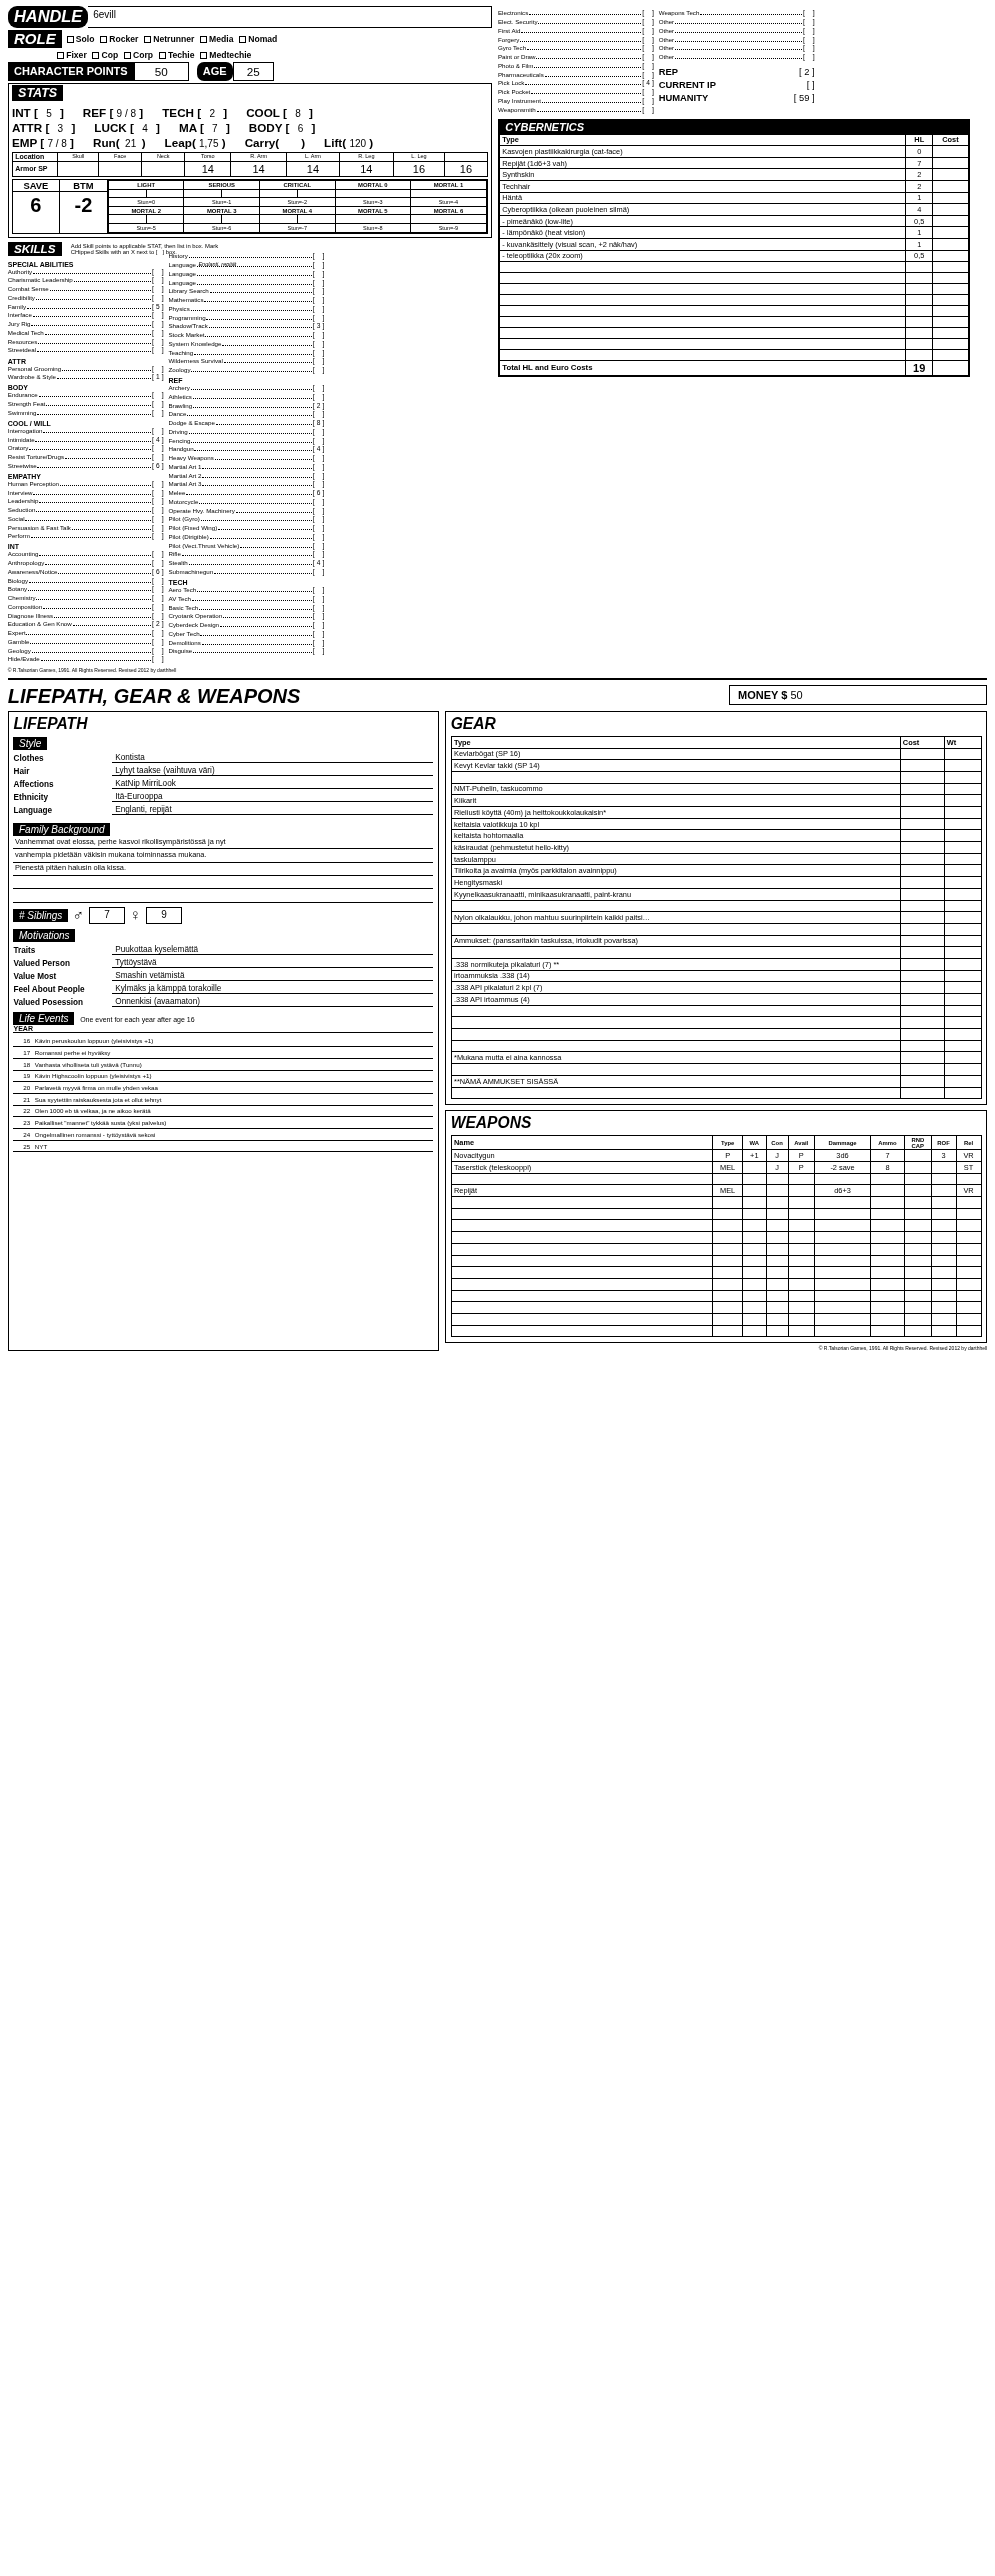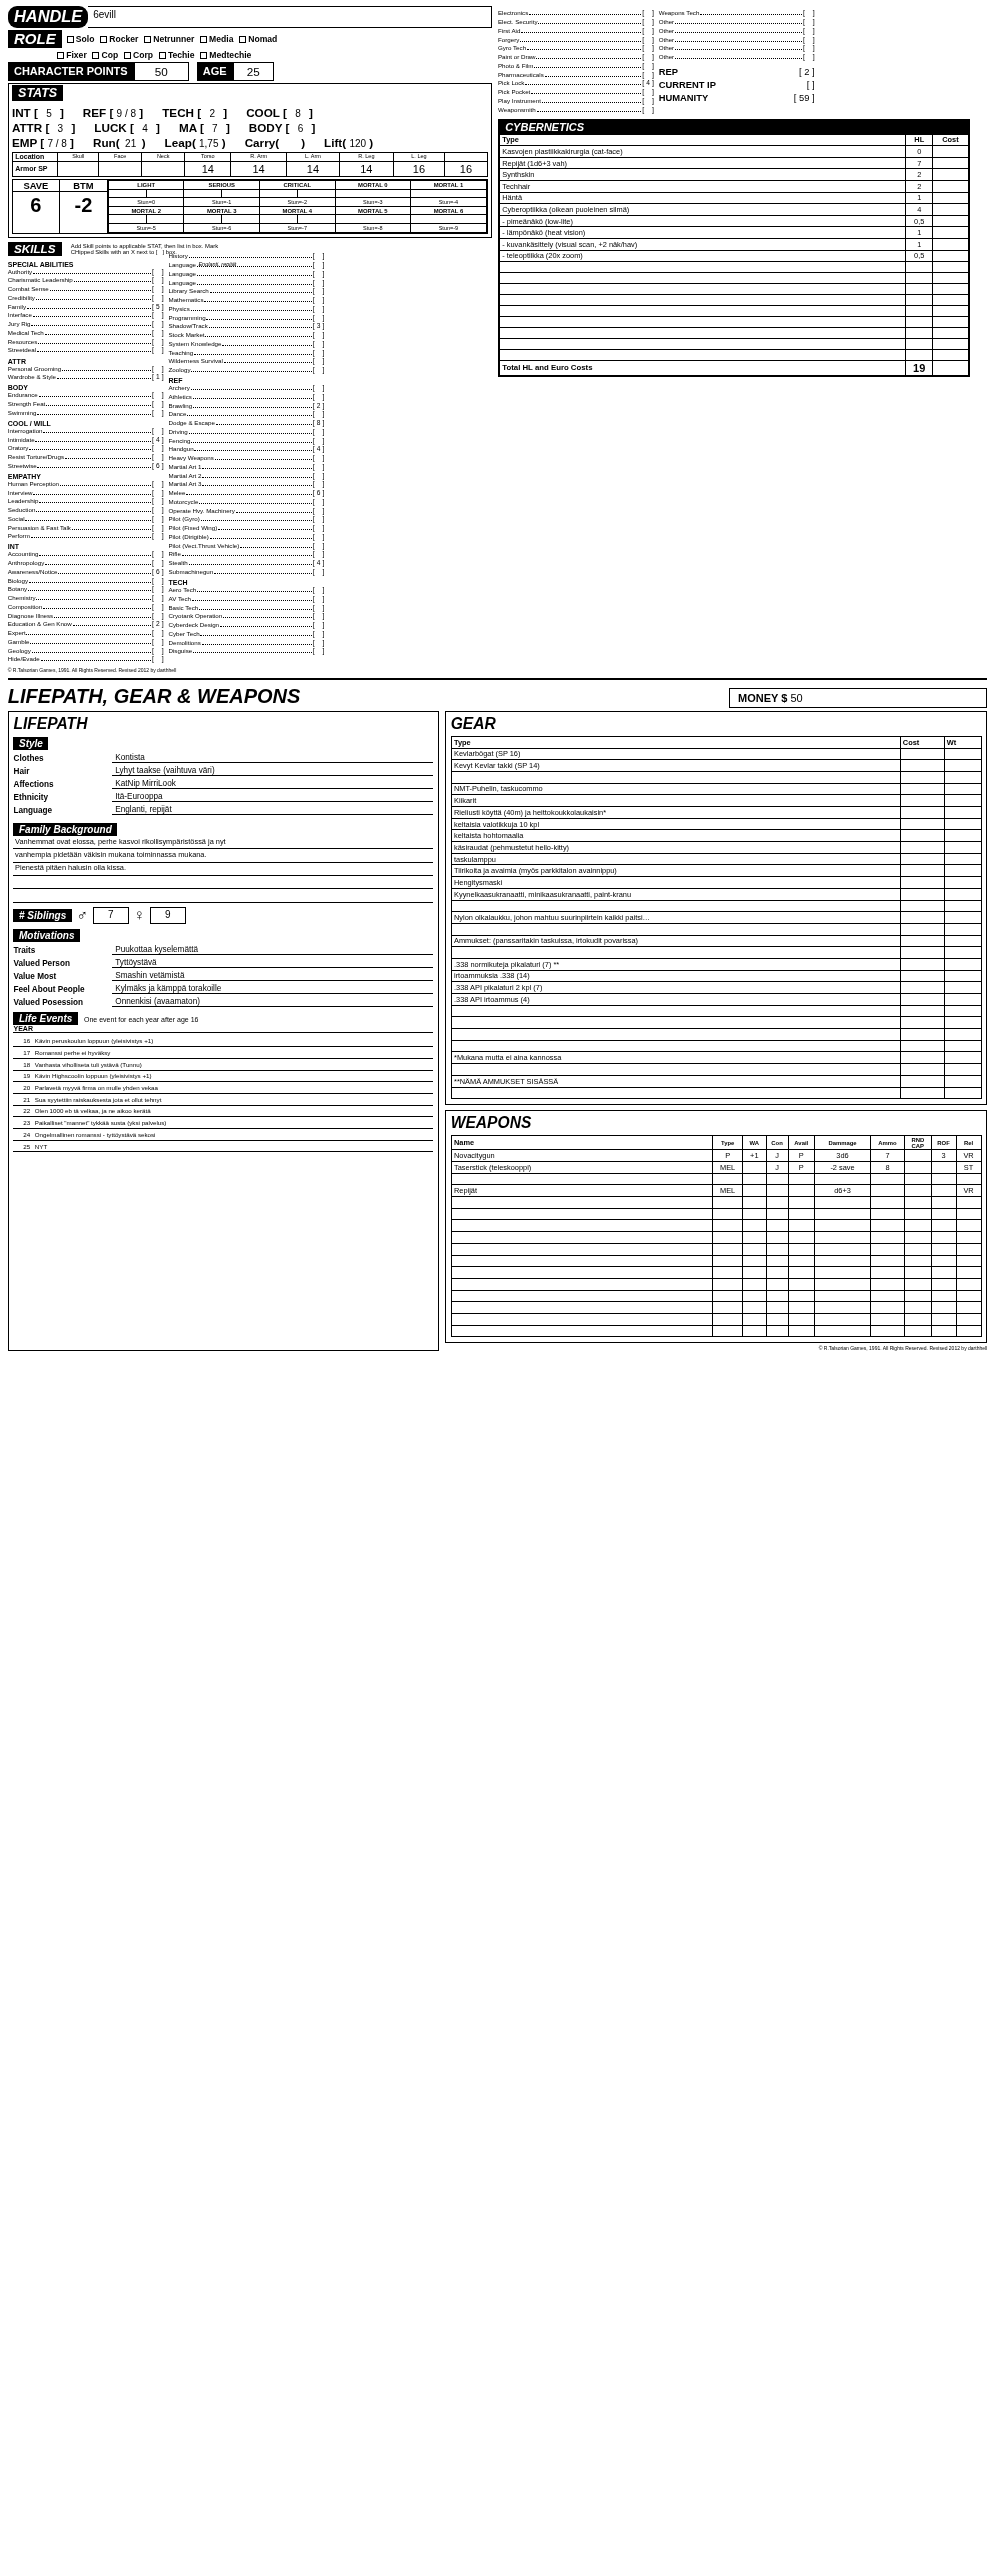--- a/index.html
+++ b/index.html
@@ -27,21 +27,21 @@
 
   .role-row { display:flex; align-items:center; gap:4.7px; margin-bottom:1.6px; }
   .role-tag { font-size: 15px; font-weight: bold; background:#000; color:#fff; padding: 0 6.2px 1.6px 6.2px; font-style: italic;}
   .role-opts { font-size: 8.6px; font-weight: bold; display:flex; flex-wrap: wrap; gap: 5.5px; }
   .role-opts span { white-space: nowrap; }
   .chk { display:inline-block; width:7px; height:7px; border:1.2px solid #000; margin-right:2.3px; vertical-align: -0.8px;}
 
   .cp-row { display:flex; align-items:stretch; margin: 2.3px 0; }
   .cp-tag { background:#000; color:#fff; font-weight:bold; font-size:11px; padding: 2.3px 6.2px; }
   .cp-val { border:1.6px solid #000; width:55px; text-align:center; font-size:11.7px; padding:1.6px; }
-  .age-tag { background:#000; color:#fff; font-weight:bold; font-size:11px; padding: 2.3px 6.2px; margin-left: 7.8px;}
+  .age-tag { background:#000; color:#fff; font-weight:bold; font-size:11px; padding: 2.3px 6.2px; margin-left: 7.8px; border-radius: 7px;}
   .age-val { border:1.6px solid #000; width:41px; text-align:center; font-size:11.7px; padding:1.6px;}
 
   .stats-wrap { border: 1.6px solid #000; padding: 1.6px 3.1px 3.1px 3.1px; }
   .stats-tag { background:#000; color:#fff; font-weight:bold; font-size:12.5px; padding:0.8px 6.2px; font-style:italic; display:inline-block; margin-bottom:2.3px;}
   .stat-line { display:flex; align-items:baseline; font-weight:bold; font-size:11.7px; gap: 19px; margin: 2.3px 0; }
   .stat-line .st { white-space: nowrap; }
   .stat-line .sv { font-weight:normal; font-size:10px; display:inline-block; min-width: 15.6px; text-align:center;}
 
   .loc-table { width:100%; border-collapse: collapse; font-size:6.2px; margin-top:2.3px;}
   .loc-table td, .loc-table th { border:0.8px solid #000; text-align:center; padding:0.8px; }
@@ -105,32 +105,32 @@
   .cyber th { border:0.8px solid #000; font-size:7.4px; padding:0.8px 2.3px; text-align:left; font-weight:bold;}
   .cyber td { border:0.8px solid #000; padding:0.8px 2.3px; height:11px;}
   .cyber .c-hl { width:26.5px; text-align:center;}
   .cyber .c-cost { width:36px; text-align:center;}
   .cyber .total td { font-weight:bold; font-size:7.8px; }
 
   .copyright { font-size:5px; text-align:left; margin-top:3.1px; }
 
   
   .page2 { padding: 4.7px 7.8px 7.8px 7.8px; }
-  .p2title { display:flex; align-items:flex-end; gap:7.8px; margin-bottom:3.1px;}
+  .p2title { display:flex; align-items:flex-start; gap:7.8px; margin-bottom:3.1px;}
   .p2title .t { font-size:20px; font-weight:bold; font-style:italic; }
   .money-box { border:1.6px solid #000; padding: 3.1px 7.8px; font-size:11px; font-weight:bold; margin-left:auto; width:258px;}
   .money-box .v { font-weight:normal; }
 
   .p2cols { display:flex; gap:6.2px; }
   .p2left { width: 434px; }
   .p2right { width: 546px; }
 
   .sec { border:1.6px solid #000; padding: 3.1px 4.7px 4.7px 4.7px; }
   .sec-title { font-size:15.6px; font-weight:bold; font-style:italic; margin-bottom:3.1px;}
-  .subtag { background:#000;color:#fff;font-weight:bold;font-size:10px;padding:0.8px 5.5px;font-style:italic; display:inline-block;}
+  .subtag { background:#000;color:#fff;font-weight:normal;font-size:10px;padding:0.8px 5.5px;font-style:italic; display:inline-block;}
   .lp-row { display:flex; align-items:flex-end; gap:4.7px; margin: 3.1px 0; }
   .lp-row .k { font-weight:bold; font-size:8.2px; width:94px; }
   .lp-row .vline { flex:1; border-bottom:0.8px solid #000; font-size:8.2px; padding-left:3.1px; }
   .fam-line { border-bottom:0.8px solid #000; font-size:7.4px; min-height:13.3px; padding: 0.8px 1.6px; }
   .sib-row { display:flex; align-items:center; gap:4.7px; margin-top:3.9px; }
   .sib-box { border:0.8px solid #000; width:36px; height:17px; text-align:center; font-size:10px; padding-top:0.8px;}
   .glyph { font-size:15.6px; font-weight:bold; }
   .events-head { display:flex; align-items:baseline; gap:6.2px; }
   .ev-note { font-size:7px; }
   .ev-table { width:100%; border-collapse:collapse; font-size:6.2px; margin-top:1.6px;}

